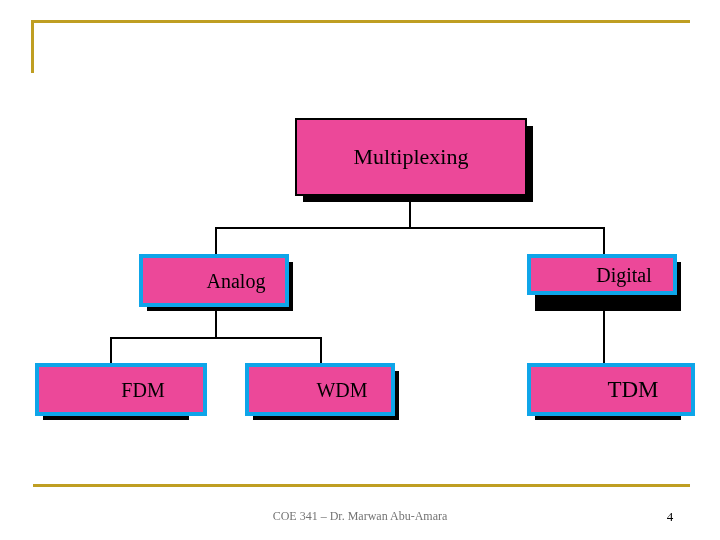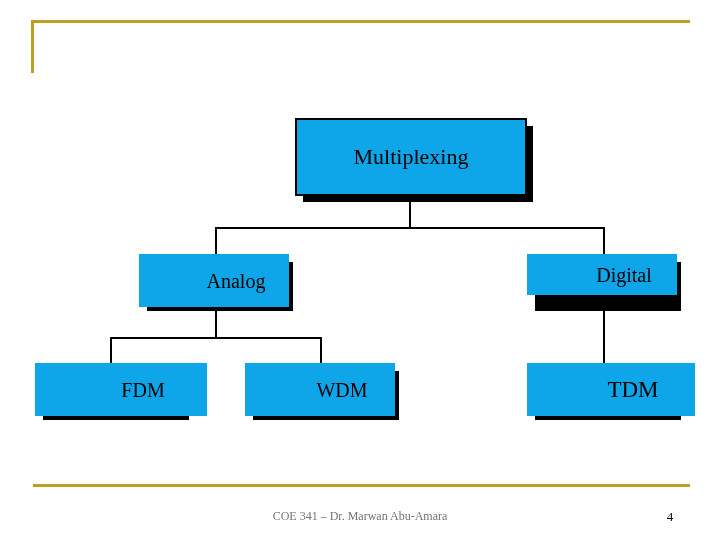--- a/index.html
+++ b/index.html
@@ -51,39 +51,39 @@
   
   #diagram {
     position: absolute;
     left: 0;
     top: 0;
     width: 720px;
     height: 470px;
   }
   .node {
     position: absolute;
-    background: #0ea5e9;
+    background: #ec4899;
     box-sizing: border-box;
     display: flex;
     align-items: center;
     justify-content: center;
     color: #000000;
     font-family: "Liberation Serif", "DejaVu Serif", serif;
   }
   .node .node-label {
     display: block;
     line-height: 1;
   }
   
   .node.root {
     border: 2px solid #000000;
   }
   
   .node.sub {
-    border: 2px solid #0ea5e9;
+    border: 4px solid #0ea5e9;
     padding-left: 44px;
   }
   
   .shadow {
     position: absolute;
     background: #000000;
   }
 
   
   .conn {

